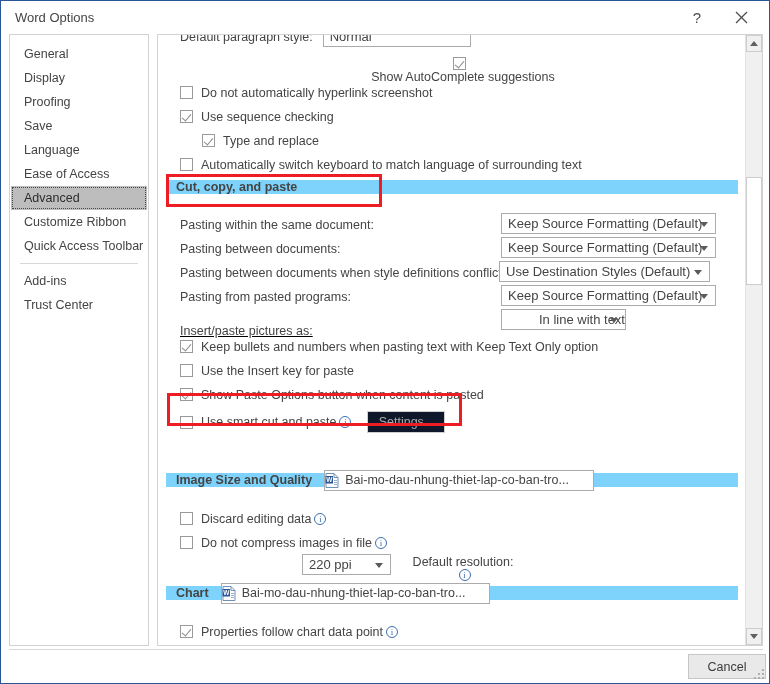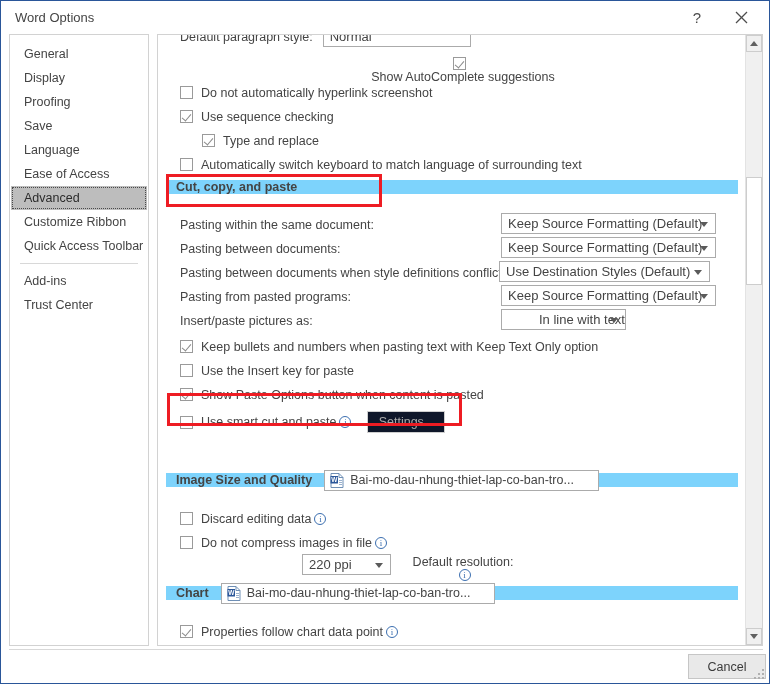--- a/index.html
+++ b/index.html
@@ -197,21 +197,21 @@
     font-size: 12.5px; color: #444444; font-weight: bold;
     white-space: nowrap;
   }
 
   
   .file-combo {
     height: 21px;
     border: 1px solid #ababab;
     background: #ffffff;
     display: inline-flex; align-items: center;
-    padding-left: 5px; padding-right: 24px;
+    padding-right: 24px;
     font-size: 12.5px; color: #444444;
     position: relative; margin-left: 12px;
     white-space: nowrap;
   }
   .word-icon {
     width: 14px; height: 15px;
     flex: 0 0 auto; margin-right: 6px;
     position: relative;
   }
 
@@ -378,21 +378,21 @@
       </div>
 
       <div class="row" style="top:250px; padding-left:22px;">
         <span class="lbl">Pasting from pasted programs:</span>
       </div>
       <div class="combo" style="position:absolute; left:343px; top:250px; width:215px;">
         <span class="cval">Keep Source Formatting (Default)</span>
         <span class="carrow"></span>
       </div>
 
-      <div class="row" style="top:274px; padding-left:22px;">
+      <div class="row" style="top:284px; padding-left:22px;text-decoration:underline;">
         <span class="lbl">Insert/paste pictures as:</span>
       </div>
       <div class="combo" style="position:absolute; left:343px; top:274px; width:125px;padding-left:37px;">
         <span class="cval">In line with text</span>
         <span class="carrow"></span>
       </div>
 
       <div class="row cb-row" style="top:300px;">
         <span class="checkbox checked"></span>
         <span class="cb-label">Keep bullets and numbers when pasting text with Keep Text Only option</span>

